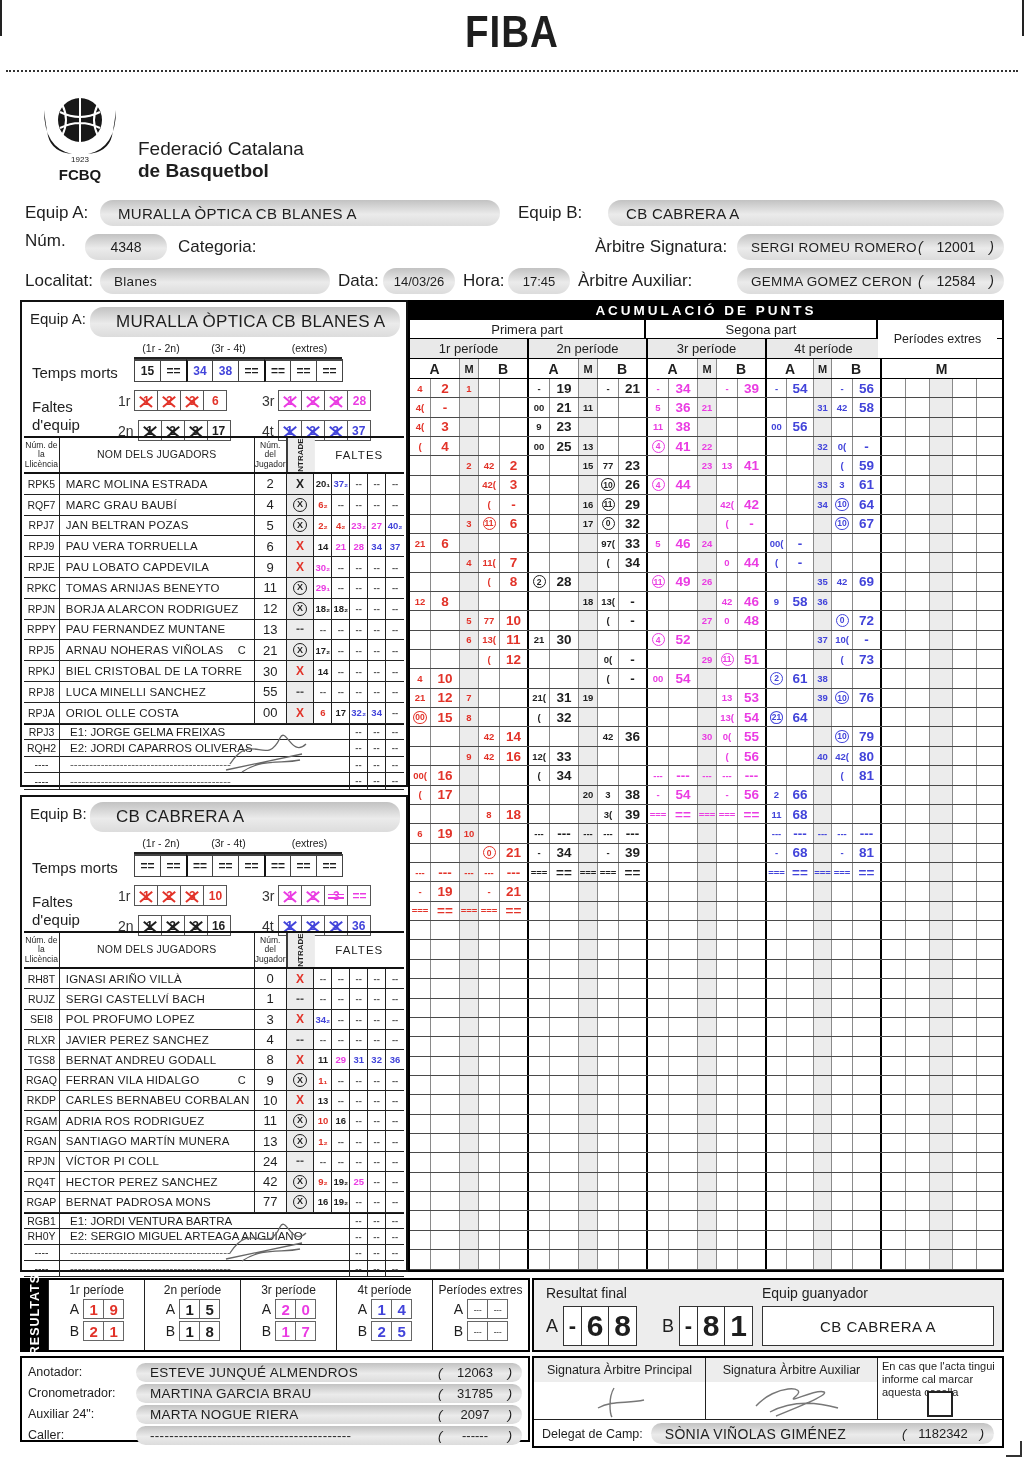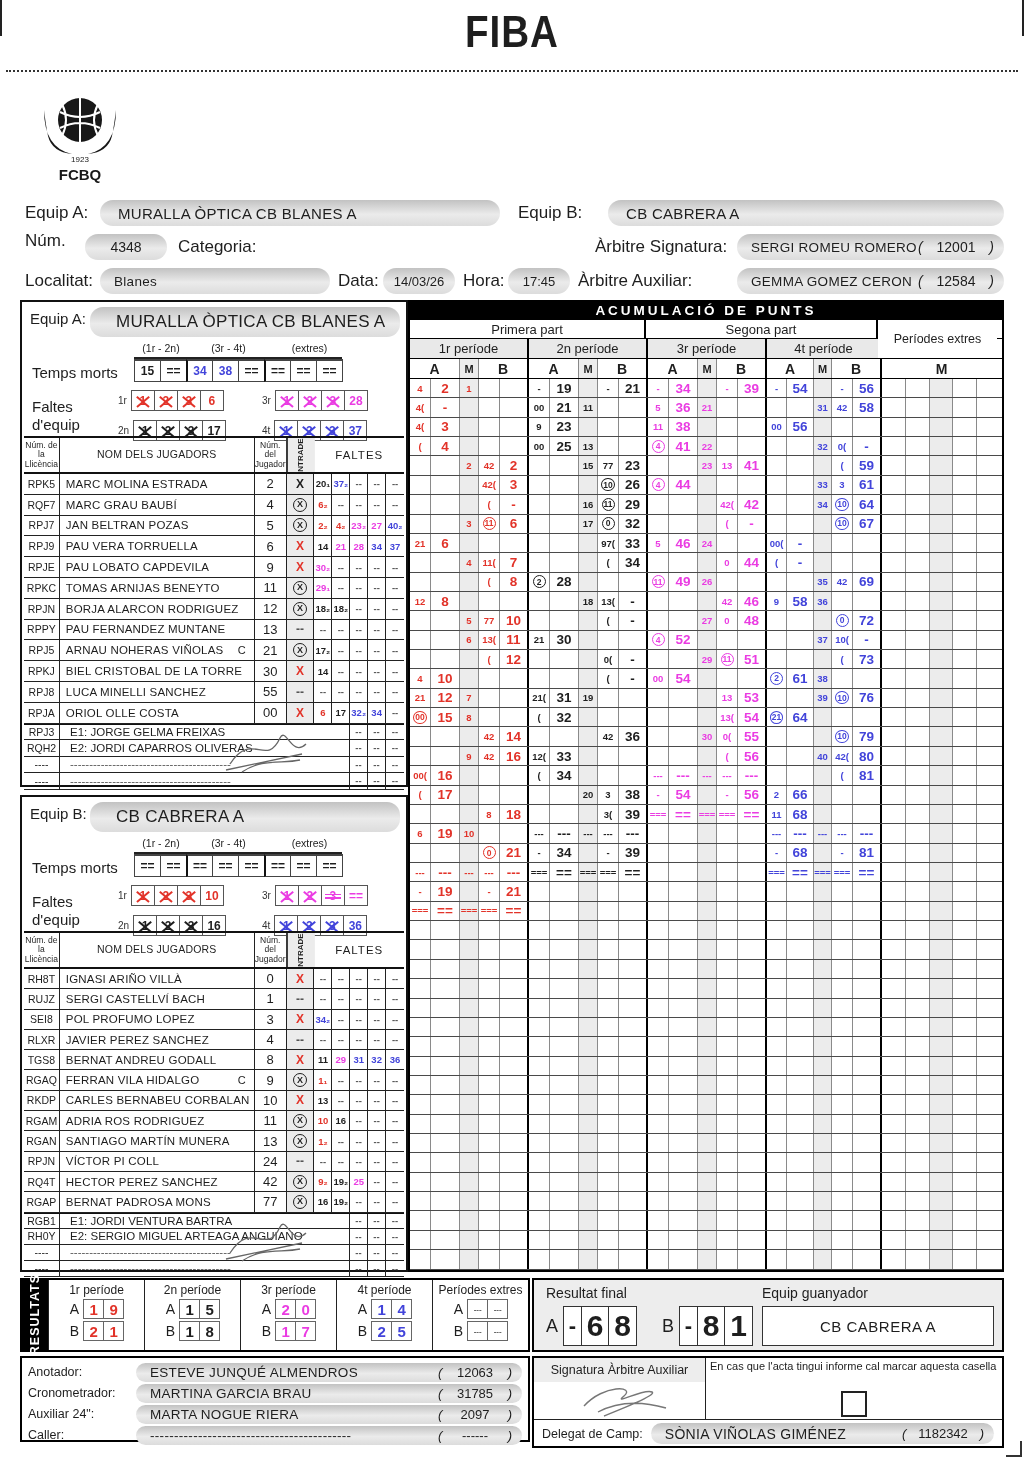--- a/index.html
+++ b/index.html
@@ -33,21 +33,21 @@
   .pn-pill{position:absolute;top:5px;left:68px;width:310px;height:30px}
   .pn-pill .nm{font-size:17px;padding-left:26px;letter-spacing:.3px}
   .tm-lab{position:absolute;left:10px;top:62px;font-size:15px}
   .tm-groups{position:absolute;left:112px;top:40px;width:226px;display:flex;font-size:10.5px}
   .tm-groups span{text-align:center}
   .tm-cells{position:absolute;left:112px;top:55px;display:flex;border-top:2px solid #222}
   .tm-cell{width:27px;height:23px;border:1.5px solid #444;border-top-width:2px;margin-right:-1px;display:flex;align-items:center;justify-content:center;font-size:12px;font-weight:700;background:#fff}
   .tm-cell.gsep{border-left:2.5px solid #111}
   .fe-lab{position:absolute;left:10px;top:96px;font-size:15px;line-height:1.2;width:60px}
   .fe-line{position:absolute;display:flex;align-items:center}
-  .fe-rlab{font-size:10px;margin-right:4px;color:#333}
+  .fe-rlab{font-size:14px;margin-right:4px;color:#333}
   .fe-cell{width:24px;height:21px;border:1.5px solid #555;margin-right:-1px;background:#fff;display:flex;align-items:center;justify-content:center;font-size:12px;font-weight:700;position:relative}
   .fe-cell.fx::before,.fe-cell.fx::after{content:"";position:absolute;left:3px;right:3px;top:50%;height:1.7px;background:currentColor}
   .fe-cell.fx::before{transform:rotate(40deg)} .fe-cell.fx::after{transform:rotate(-40deg)}
   .fe-cell.fe::before{content:"";position:absolute;left:3px;right:3px;top:40%;height:1.5px;background:currentColor}
   .fe-cell.fe::after{content:"";position:absolute;left:3px;right:3px;top:60%;height:1.5px;background:currentColor}
 
   .ptable{position:absolute;left:2px;top:134px;right:2px;border-top:2px solid #111}
   .prow{display:flex;border-bottom:1.5px solid #222}
   .pc{border-right:1.5px solid #222;display:flex;align-items:center;justify-content:center;overflow:hidden}
   .pc:last-child{border-right:none}
@@ -141,20 +141,24 @@
 
   <div class="fcbq">
     <svg width="88" height="96" viewBox="0 0 88 96">
       <circle cx="44" cy="28" r="22" fill="#181818"></circle>
       <path d="M24 20 Q44 30 64 20 M24 36 Q44 26 64 36 M44 6 V50 M26 12 Q34 28 26 44 M62 12 Q54 28 62 44" stroke="#fff" stroke-width="2" fill="none"></path>
       <path d="M8 18 Q8 56 36 62 Q16 60 12 44 Q10 34 8 18 Z" fill="#181818"></path>
       <path d="M80 18 Q80 56 52 62 Q72 60 76 44 Q78 34 80 18 Z" fill="#181818"></path>
       <text x="44" y="70" text-anchor="middle" font-size="8" fill="#181818">1923</text>
       <text x="44" y="88" text-anchor="middle" font-size="15" font-weight="bold" fill="#181818">FCBQ</text>
     </svg>
+    <div class="fcbq-text">
+      <div>Federació Catalana</div>
+      <b>de Basquetbol</b>
+    </div>
   </div>
 
 
   <div class="irow" style="left:25px;top:200px;height:26px">
     <span class="lbl">Equip A:</span>
   </div>
   <div class="pill" style="position:absolute;left:100px;top:200px;width:400px;height:26px">
     <span class="nm">MURALLA ÒPTICA CB BLANES A</span>
   </div>
   <div class="irow" style="left:518px;top:200px;height:26px">
@@ -2603,20 +2607,26 @@
             <span>------</span>
             <i>)</i>
           </span>
         </span>
       </div>
     </div>
 
   <div class="sigs">
     <div class="sigs-top">
       <div class="sig-col">
+        <div class="sh">Signatura Àrbitre Principal</div>
+        <svg class="sig" style="left:50px;top:26px" width="80" height="36" viewBox="0 0 80 36">
+          <path d="M30 4 C24 14 26 30 28 33 M14 24 C28 16 44 20 60 16" stroke="#777" stroke-width="1.4" fill="none"></path>
+        </svg>
+      </div>
+      <div class="sig-col">
         <div class="sh">Signatura Àrbitre Auxiliar</div>
         <svg class="sig" style="left:40px;top:24px" width="100" height="38" viewBox="0 0 100 38">
           <path d="M10 24 C30 2 62 4 50 14 C38 24 70 6 78 10 C84 13 40 30 30 34 M24 30 C50 16 78 22 92 26" stroke="#777" stroke-width="1.4" fill="none"></path>
         </svg>
       </div>
       <div class="note-col">
         <div class="nt">En cas que l'acta tingui informe cal marcar aquesta casella</div>
         <div class="checkbox"></div>
       </div>
     </div>

